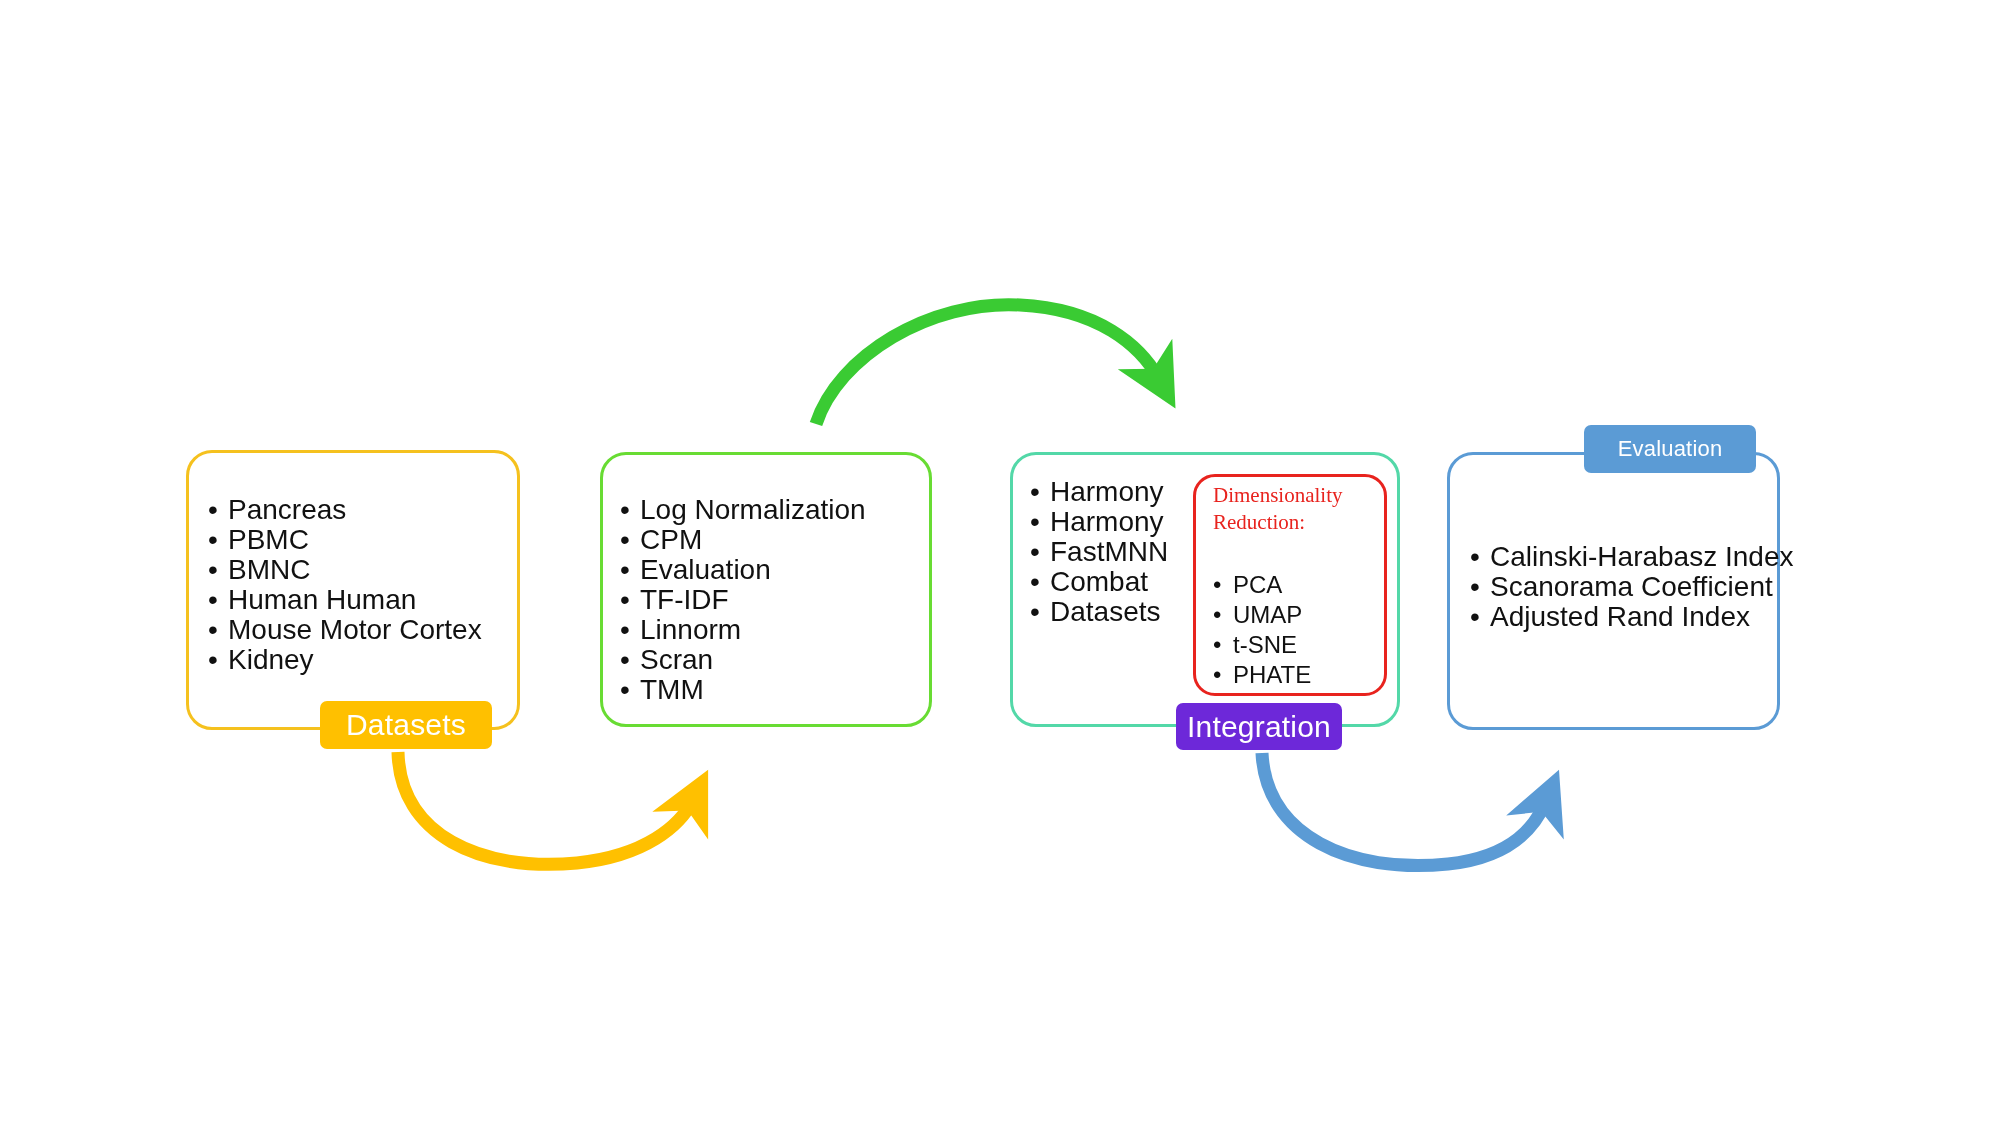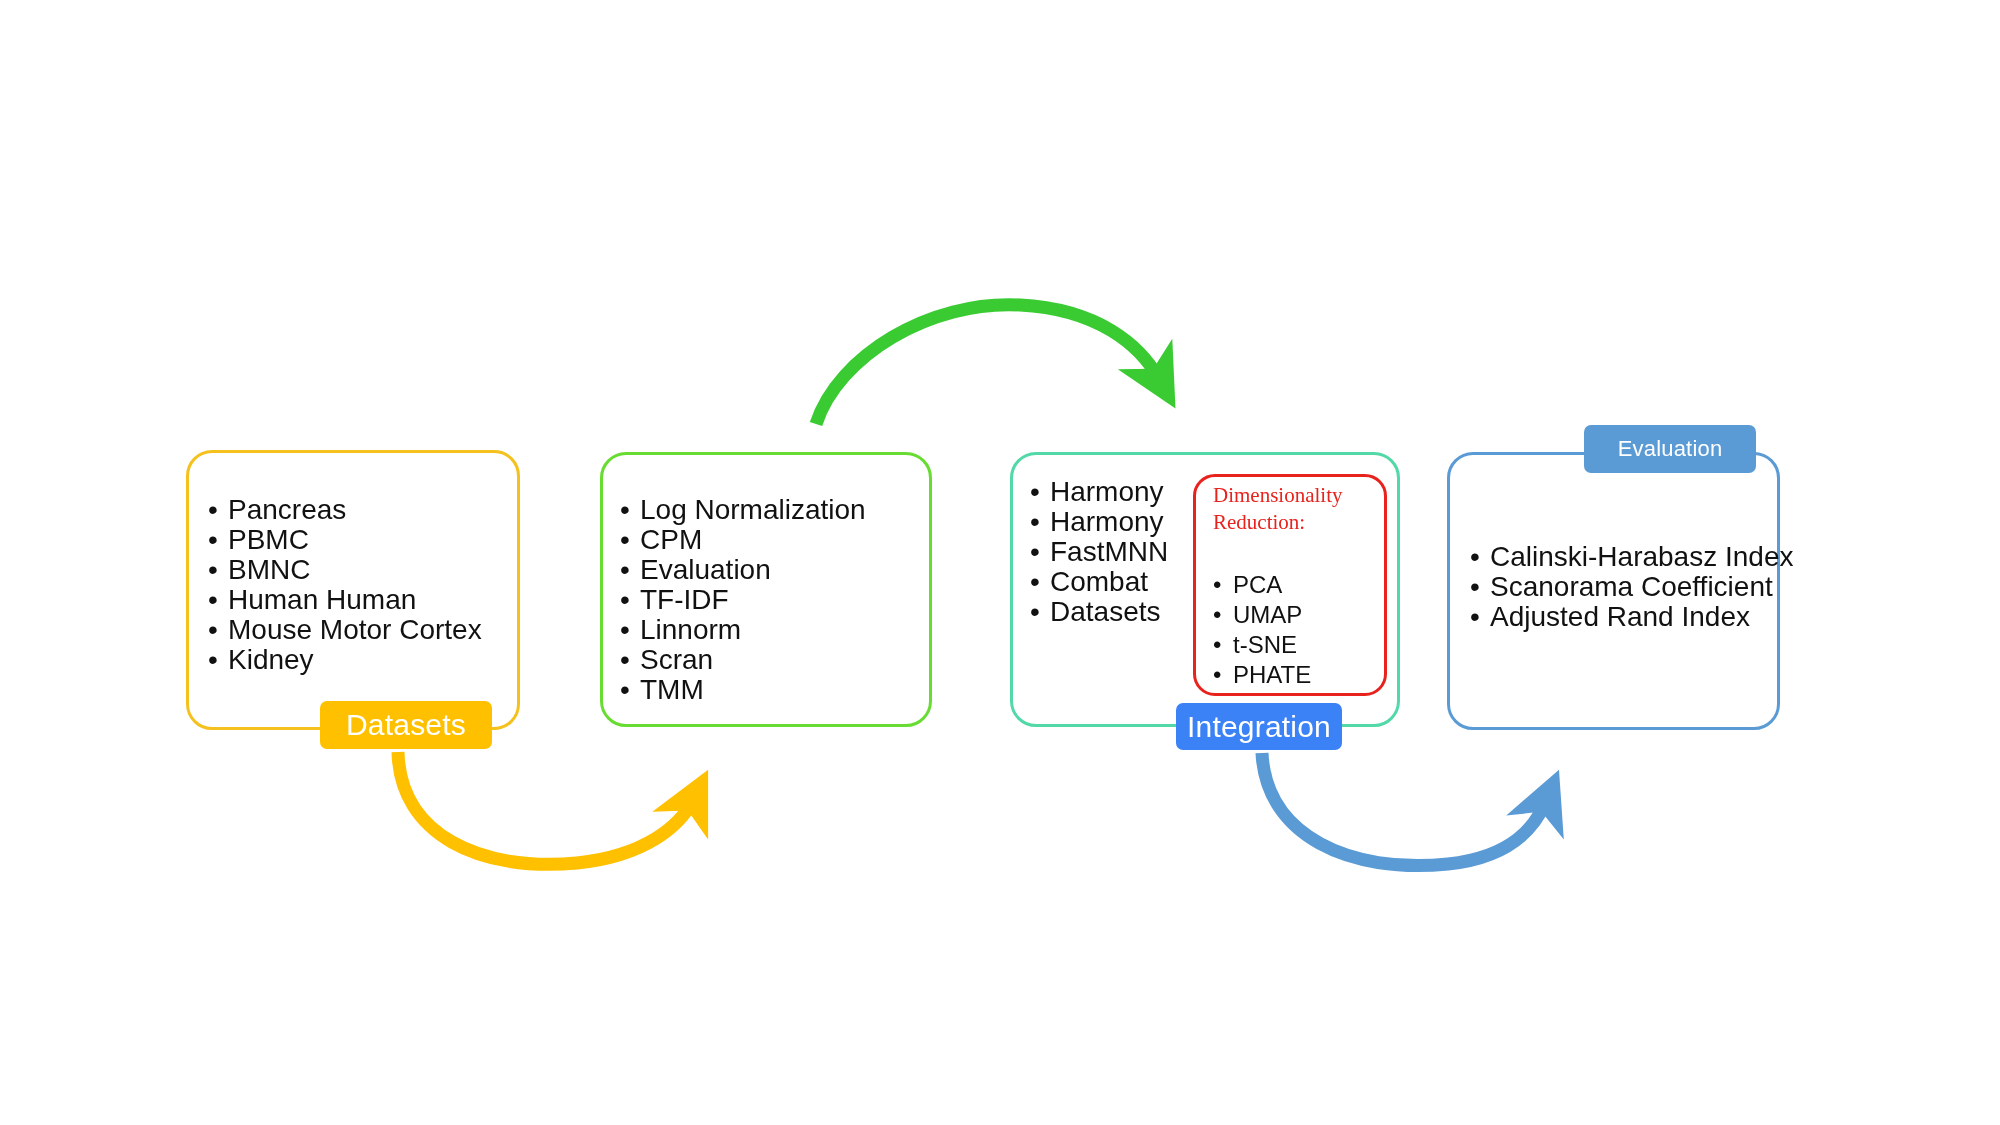--- a/index.html
+++ b/index.html
@@ -95,21 +95,21 @@
 
   
   #box-integration {
     left: 1010px; top: 452px; width: 390px; height: 275px;
     border-width: 3px; border-color: #53D8A8;
   }
   #list-integration { left: 1030px; top: 477px; font-size: 28px; line-height: 30px; }
   #list-integration li { height: 30px; }
   #badge-integration {
     left: 1176px; top: 703px; width: 166px; height: 47px;
-    background: #3b82f6; font-size: 30px;
+    background: #6d28d9; font-size: 30px;
   }
 
   
   #box-dimred {
     left: 1193px; top: 474px; width: 194px; height: 222px;
     border-width: 3px; border-color: #E8231E; border-radius: 22px;
   }
   #dimred-title {
     left: 1213px; top: 482px; width: 170px;
     color: #E8231E; font-size: 21px;

